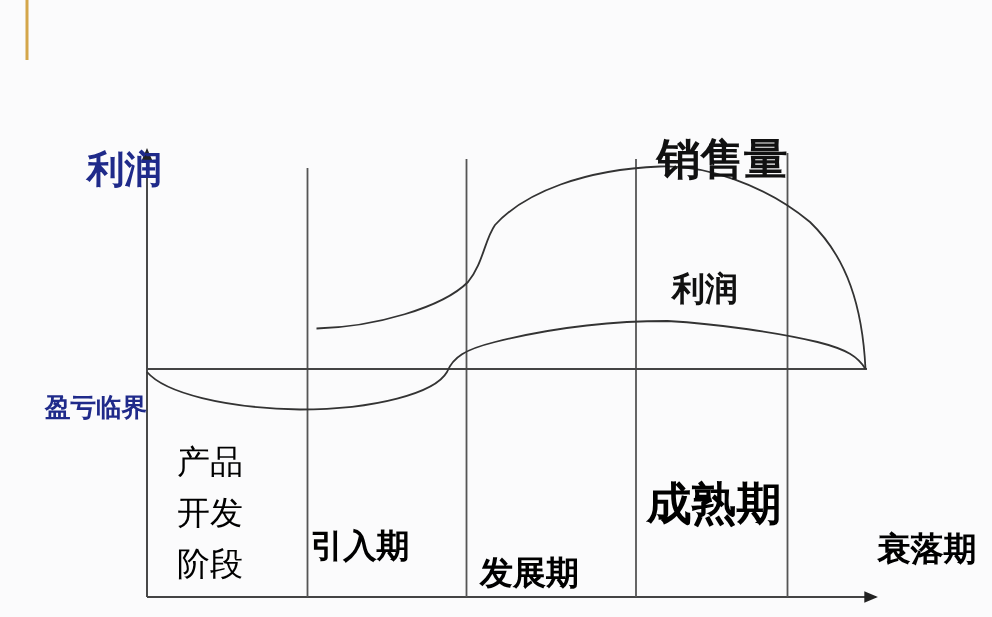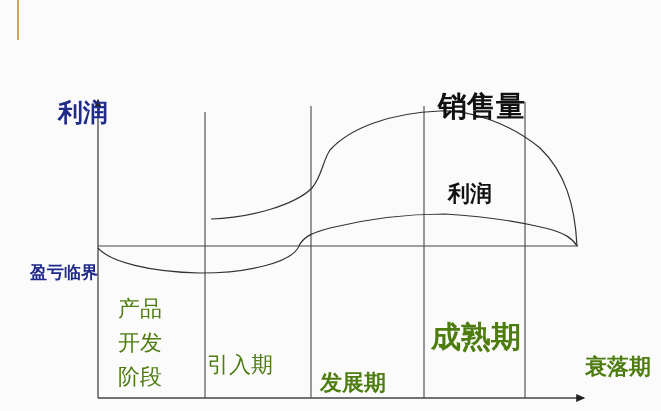--- a/index.html
+++ b/index.html
@@ -5,21 +5,21 @@
     html, body { margin: 0; padding: 0; }
     body {
       width: 661px; height: 411px; position: relative; overflow: hidden;
       background: #fbfbfc;
       font-family: "DejaVu Sans", "Liberation Sans", sans-serif;
     }
     .accent-bar { position: absolute; left: 17px; top: 0; width: 2px; height: 40px; }
     svg.diagram { position: absolute; left: 0; top: 0; }
     .lbl { position: absolute; font-weight: bold; white-space: nowrap; line-height: 1; }
     .axis-label { color: #1f2a8a; }
-    .stage { color: #4d7c0f; font-weight: normal; }
+    .stage { color: #000000; font-weight: normal; }
     .curve-label { color: #111; }
     .yaxis-title { left: 58px; top: 95px; font-size: 25px; width: 30px; line-height: 35px; }
     .breakeven { left: 30px; top: 226px; font-size: 17px; width: 44px; line-height: 24px; margin-top: 34px; }
     .sales-label { left: 438px; top: 60px; font-size: 29px; margin-top: 32px; }
     .profit-label { left: 448px; top: 183px; font-size: 22px; }
     .stage-dev { left: 118px; top: 292px; font-size: 22px; width: 58px; line-height: 34px; font-weight: normal; }
     .stage-intro { left: 207px; top: 354px; font-size: 22px; }
     .stage-growth { left: 320px; top: 344px; font-size: 22px; margin-top: 28px; }
     .stage-maturity { left: 431px; top: 322px; font-size: 30px; }
     .stage-decline { left: 544px; top: 356px; font-size: 22px; margin-left: 41px; }
@@ -50,16 +50,16 @@
 
   <path d="M211,219 C250,218 295,205 312,188 C322,176 323,160 330,150 C350,128 390,113 440,111 C470,110 510,123 540,148 C565,172 575,205 577,246" fill="none" stroke="#333" stroke-width="1.2"></path>
 </svg>
 
 <div class="lbl axis-label yaxis-title">利润</div>
 <div class="lbl axis-label breakeven">盈亏临界</div>
 <div class="lbl curve-label sales-label">销售量</div>
 <div class="lbl curve-label profit-label">利润</div>
 
 <div class="lbl stage stage-dev" style="white-space:normal;">产品开发阶段</div>
-<div class="lbl stage stage-intro" style="font-weight:normal;">引入期</div>
+<div class="lbl stage stage-intro" style="font-weight:bold;">引入期</div>
 <div class="lbl stage stage-growth" style="font-weight:bold;">发展期</div>
 <div class="lbl stage stage-maturity" style="font-weight:bold;">成熟期</div>
 <div class="lbl stage stage-decline" style="font-weight:bold;">衰落期</div>
 
 </body></html>

